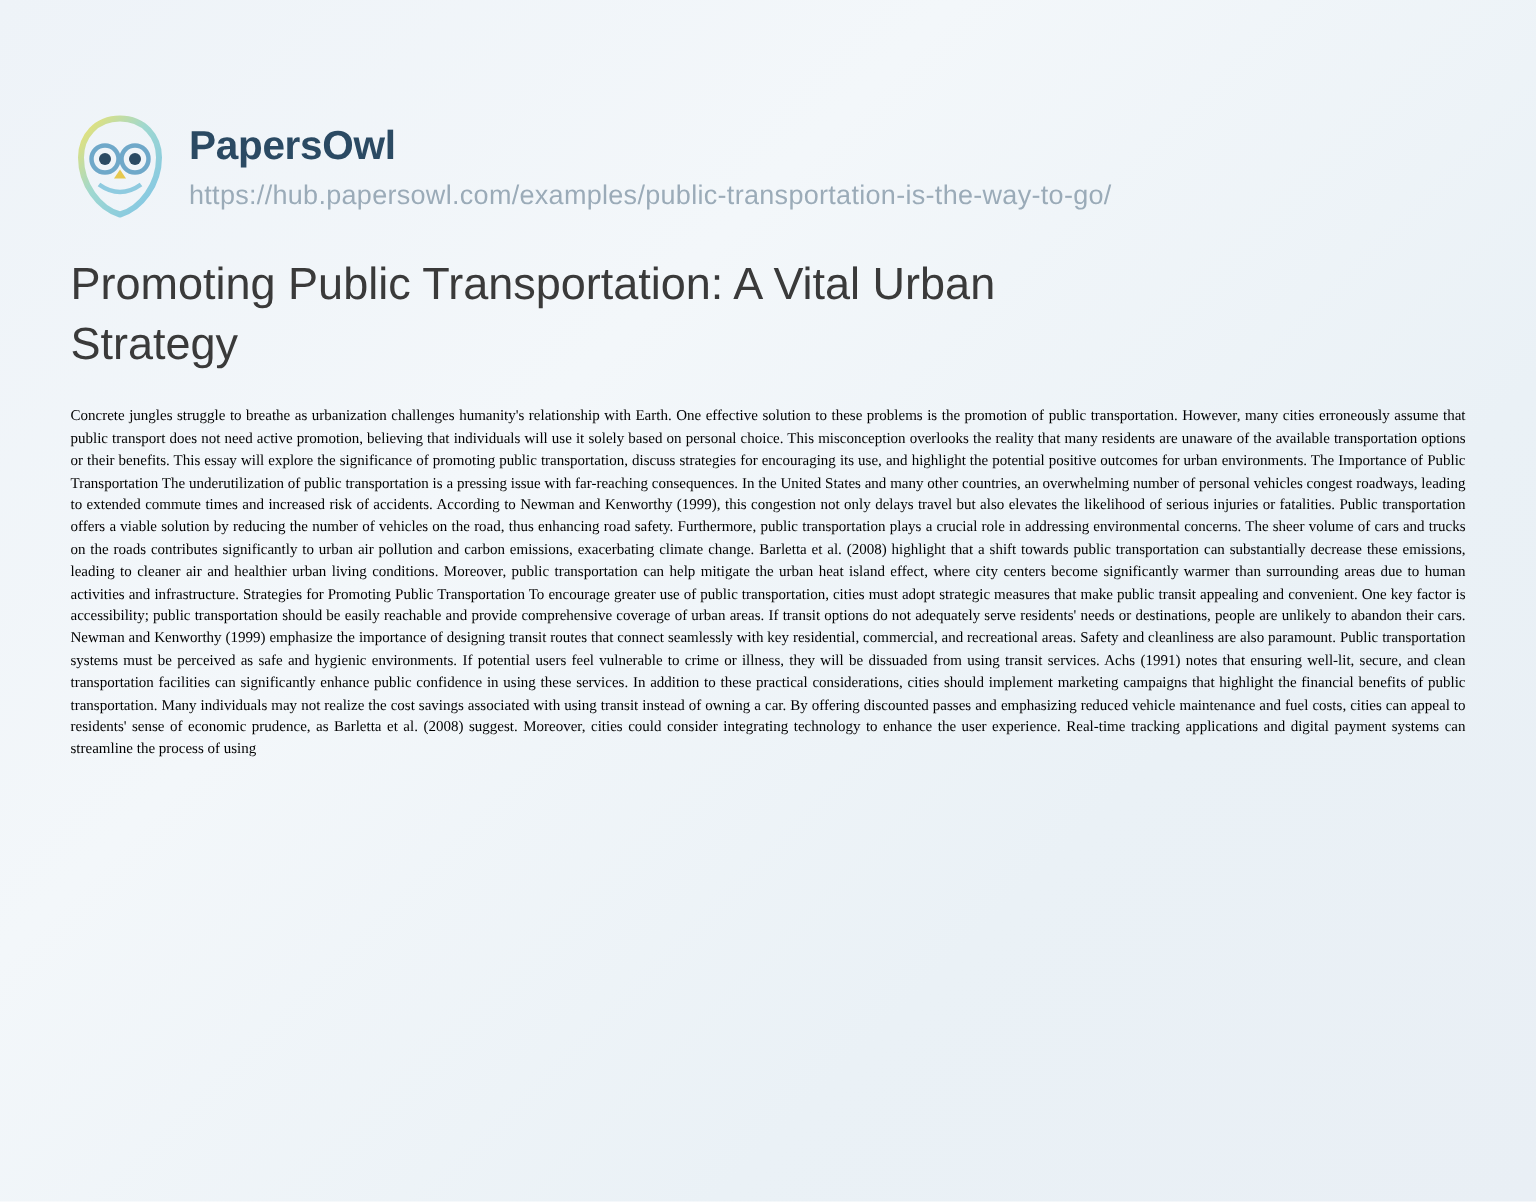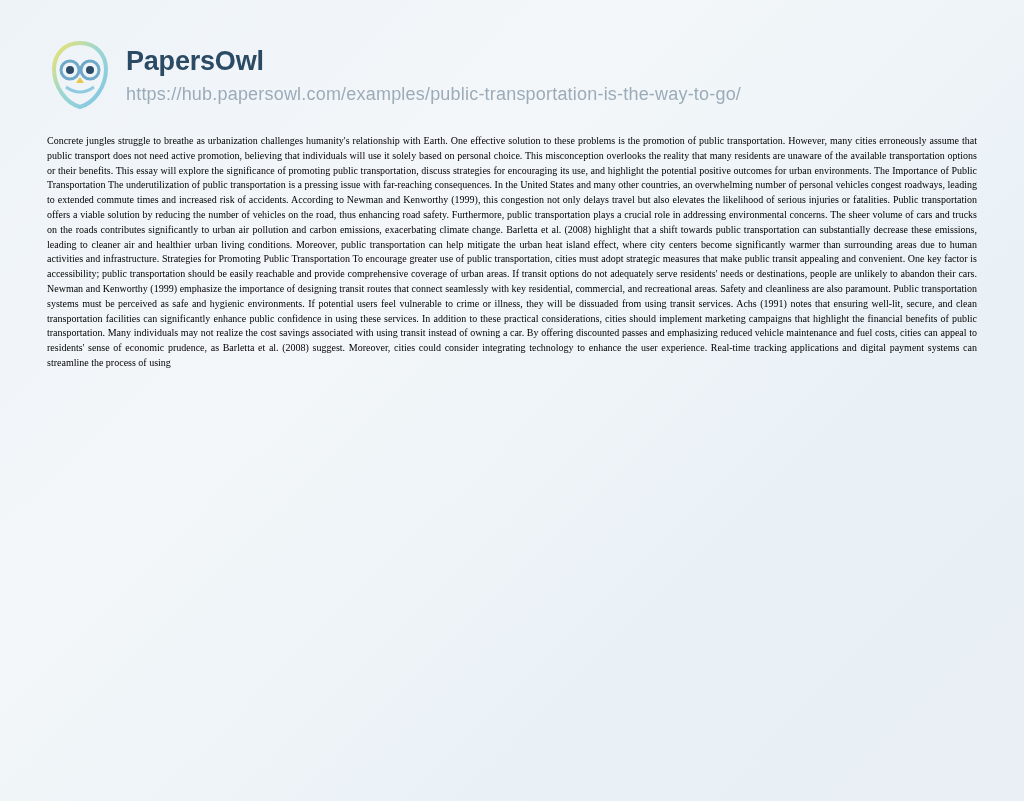--- a/index.html
+++ b/index.html
@@ -12,20 +12,21 @@
     background: linear-gradient(135deg, #eef3f8 0%, #f3f7fa 35%, #eaf1f6 70%, #e9eff5 100%);
     font-family: "Liberation Sans", sans-serif;
     overflow: hidden;
   }
   .page {
     position: relative;
     width: 1024px;
     height: 643px;
     box-sizing: border-box;
     padding: 0;
+    margin-top: 36px;
   }
   .header {
     display: flex;
     align-items: center;
     padding: 46px 0 0 44px;
     height: 104px;
     box-sizing: border-box;
   }
   .logo-wrap {
     width: 72px;
@@ -108,16 +109,17 @@
         <path d="M22 48 q14 10 28 0" fill="none" stroke="#8fcbe0" stroke-width="3"></path>
       </svg>
     </div>
     <div class="brand-block">
       <div class="brand-name">PapersOwl</div>
       <div class="brand-url">https://hub.papersowl.com/examples/public-transportation-is-the-way-to-go/</div>
     </div>
   </div>
 
   <div class="content">
+    <h1 class="doc-title">Promoting Public Transportation: A Vital Urban Strategy</h1>
     <p class="doc-body">Concrete jungles struggle to breathe as urbanization challenges humanity's relationship with Earth. One effective solution to these problems is the promotion of public transportation. However, many cities erroneously assume that public transport does not need active promotion, believing that individuals will use it solely based on personal choice. This misconception overlooks the reality that many residents are unaware of the available transportation options or their benefits. This essay will explore the significance of promoting public transportation, discuss strategies for encouraging its use, and highlight the potential positive outcomes for urban environments. The Importance of Public Transportation The underutilization of public transportation is a pressing issue with far-reaching consequences. In the United States and many other countries, an overwhelming number of personal vehicles congest roadways, leading to extended commute times and increased risk of accidents. According to Newman and Kenworthy (1999), this congestion not only delays travel but also elevates the likelihood of serious injuries or fatalities. Public transportation offers a viable solution by reducing the number of vehicles on the road, thus enhancing road safety. Furthermore, public transportation plays a crucial role in addressing environmental concerns. The sheer volume of cars and trucks on the roads contributes significantly to urban air pollution and carbon emissions, exacerbating climate change. Barletta et al. (2008) highlight that a shift towards public transportation can substantially decrease these emissions, leading to cleaner air and healthier urban living conditions. Moreover, public transportation can help mitigate the urban heat island effect, where city centers become significantly warmer than surrounding areas due to human activities and infrastructure. Strategies for Promoting Public Transportation To encourage greater use of public transportation, cities must adopt strategic measures that make public transit appealing and convenient. One key factor is accessibility; public transportation should be easily reachable and provide comprehensive coverage of urban areas. If transit options do not adequately serve residents' needs or destinations, people are unlikely to abandon their cars. Newman and Kenworthy (1999) emphasize the importance of designing transit routes that connect seamlessly with key residential, commercial, and recreational areas. Safety and cleanliness are also paramount. Public transportation systems must be perceived as safe and hygienic environments. If potential users feel vulnerable to crime or illness, they will be dissuaded from using transit services. Achs (1991) notes that ensuring well-lit, secure, and clean transportation facilities can significantly enhance public confidence in using these services. In addition to these practical considerations, cities should implement marketing campaigns that highlight the financial benefits of public transportation. Many individuals may not realize the cost savings associated with using transit instead of owning a car. By offering discounted passes and emphasizing reduced vehicle maintenance and fuel costs, cities can appeal to residents' sense of economic prudence, as Barletta et al. (2008) suggest. Moreover, cities could consider integrating technology to enhance the user experience. Real-time tracking applications and digital payment systems can streamline the process of using</p>
   </div>
 
 </div>
 
 </body></html>

